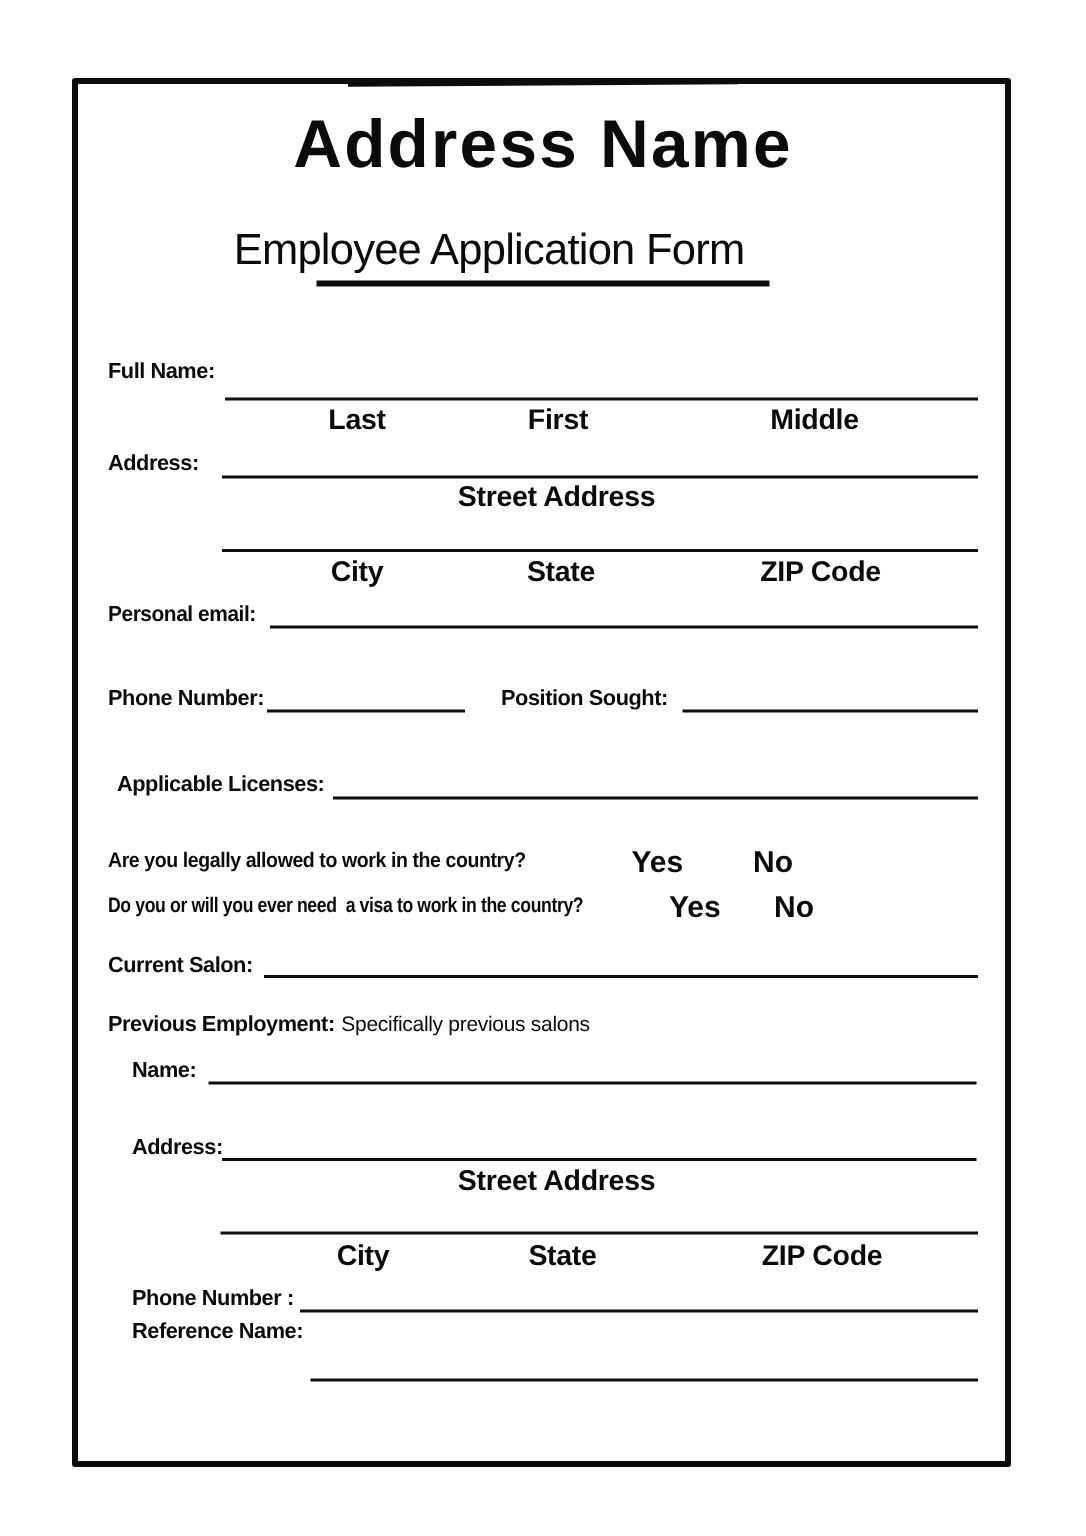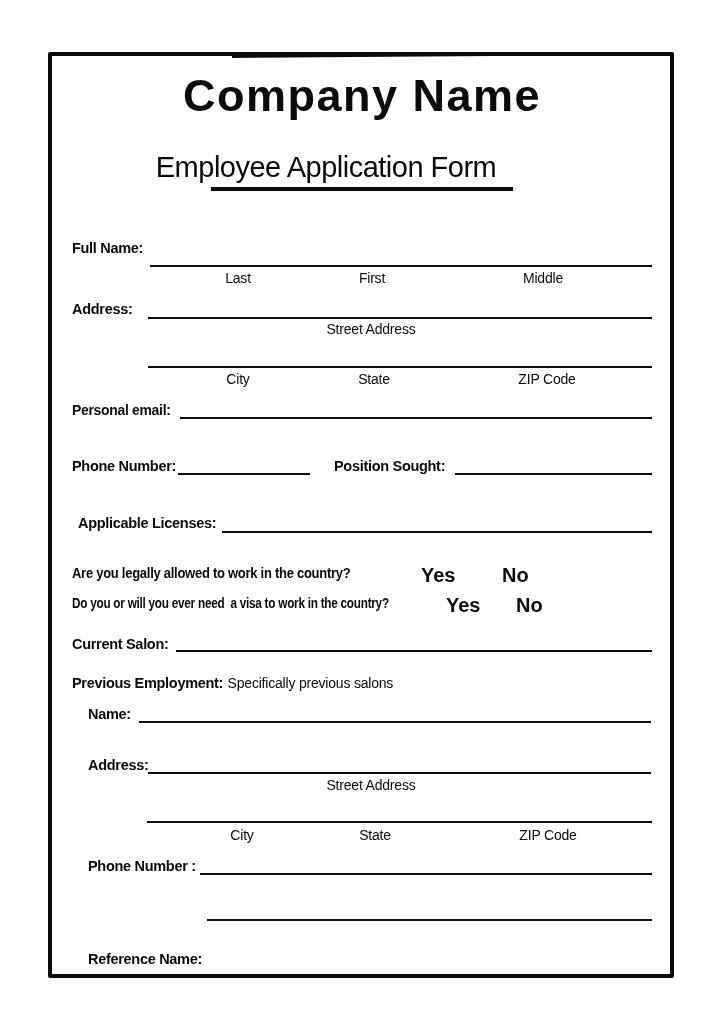--- a/index.html
+++ b/index.html
@@ -62,22 +62,22 @@
     font-weight: 700;
     letter-spacing: -0.3px;
     transform-origin: 0 50%;
   }
   .note {
     font-size: 14px;
     font-weight: 400;
     letter-spacing: -0.2px;
   }
   .subl {
-    font-size: 14px;
-    font-weight: 400;
+    font-size: 19px;
+    font-weight: 700;
     letter-spacing: -0.2px;
     transform: translateX(-50%);
   }
   .line {
     height: 2px;
     background: #0e0e0e;
   }
   .q {
     font-size: 14px;
     font-weight: 700;
@@ -90,21 +90,21 @@
     font-weight: 700;
     cursor: default;
   }
 </style>
 </head>
 <body>
 
 <div class="page">
   <div class="frame"></div>
 
-  <div class="abs company">Company Name</div>
+  <div class="abs company">Address Name</div>
   <div class="abs form-title">Employee Application Form</div>
   <div class="abs title-underline"></div>
 
   <div class="abs label" style="left:72px; top:240px;">Full Name:</div>
   <div class="abs line" style="left:150px; top:265px; width:502px;"></div>
   <div class="abs subl" style="left:238px; top:270px;">Last</div>
   <div class="abs subl" style="left:372px; top:270px;">First</div>
   <div class="abs subl" style="left:543px; top:270px;">Middle</div>
 
   <div class="abs label" style="left:72px; top:301px;">Address:</div>
@@ -151,15 +151,15 @@
   <div class="abs subl" style="left:371px; top:777px;">Street Address</div>
 
   <div class="abs line" style="left:147px; top:821px; width:505px;"></div>
   <div class="abs subl" style="left:242px; top:827px;">City</div>
   <div class="abs subl" style="left:375px; top:827px;">State</div>
   <div class="abs subl" style="left:548px; top:827px;">ZIP Code</div>
 
   <div class="abs label" style="left:88px; top:858px;">Phone Number :</div>
   <div class="abs line" style="left:200px; top:873px; width:452px;"></div>
 
-  <div class="abs label" style="left:88px; top:951px;">Reference Name:</div>
+  <div class="abs label" style="left:88px; top:880px;">Reference Name:</div>
   <div class="abs line" style="left:207px; top:919px; width:445px;"></div>
 </div>
 
 </body></html>

